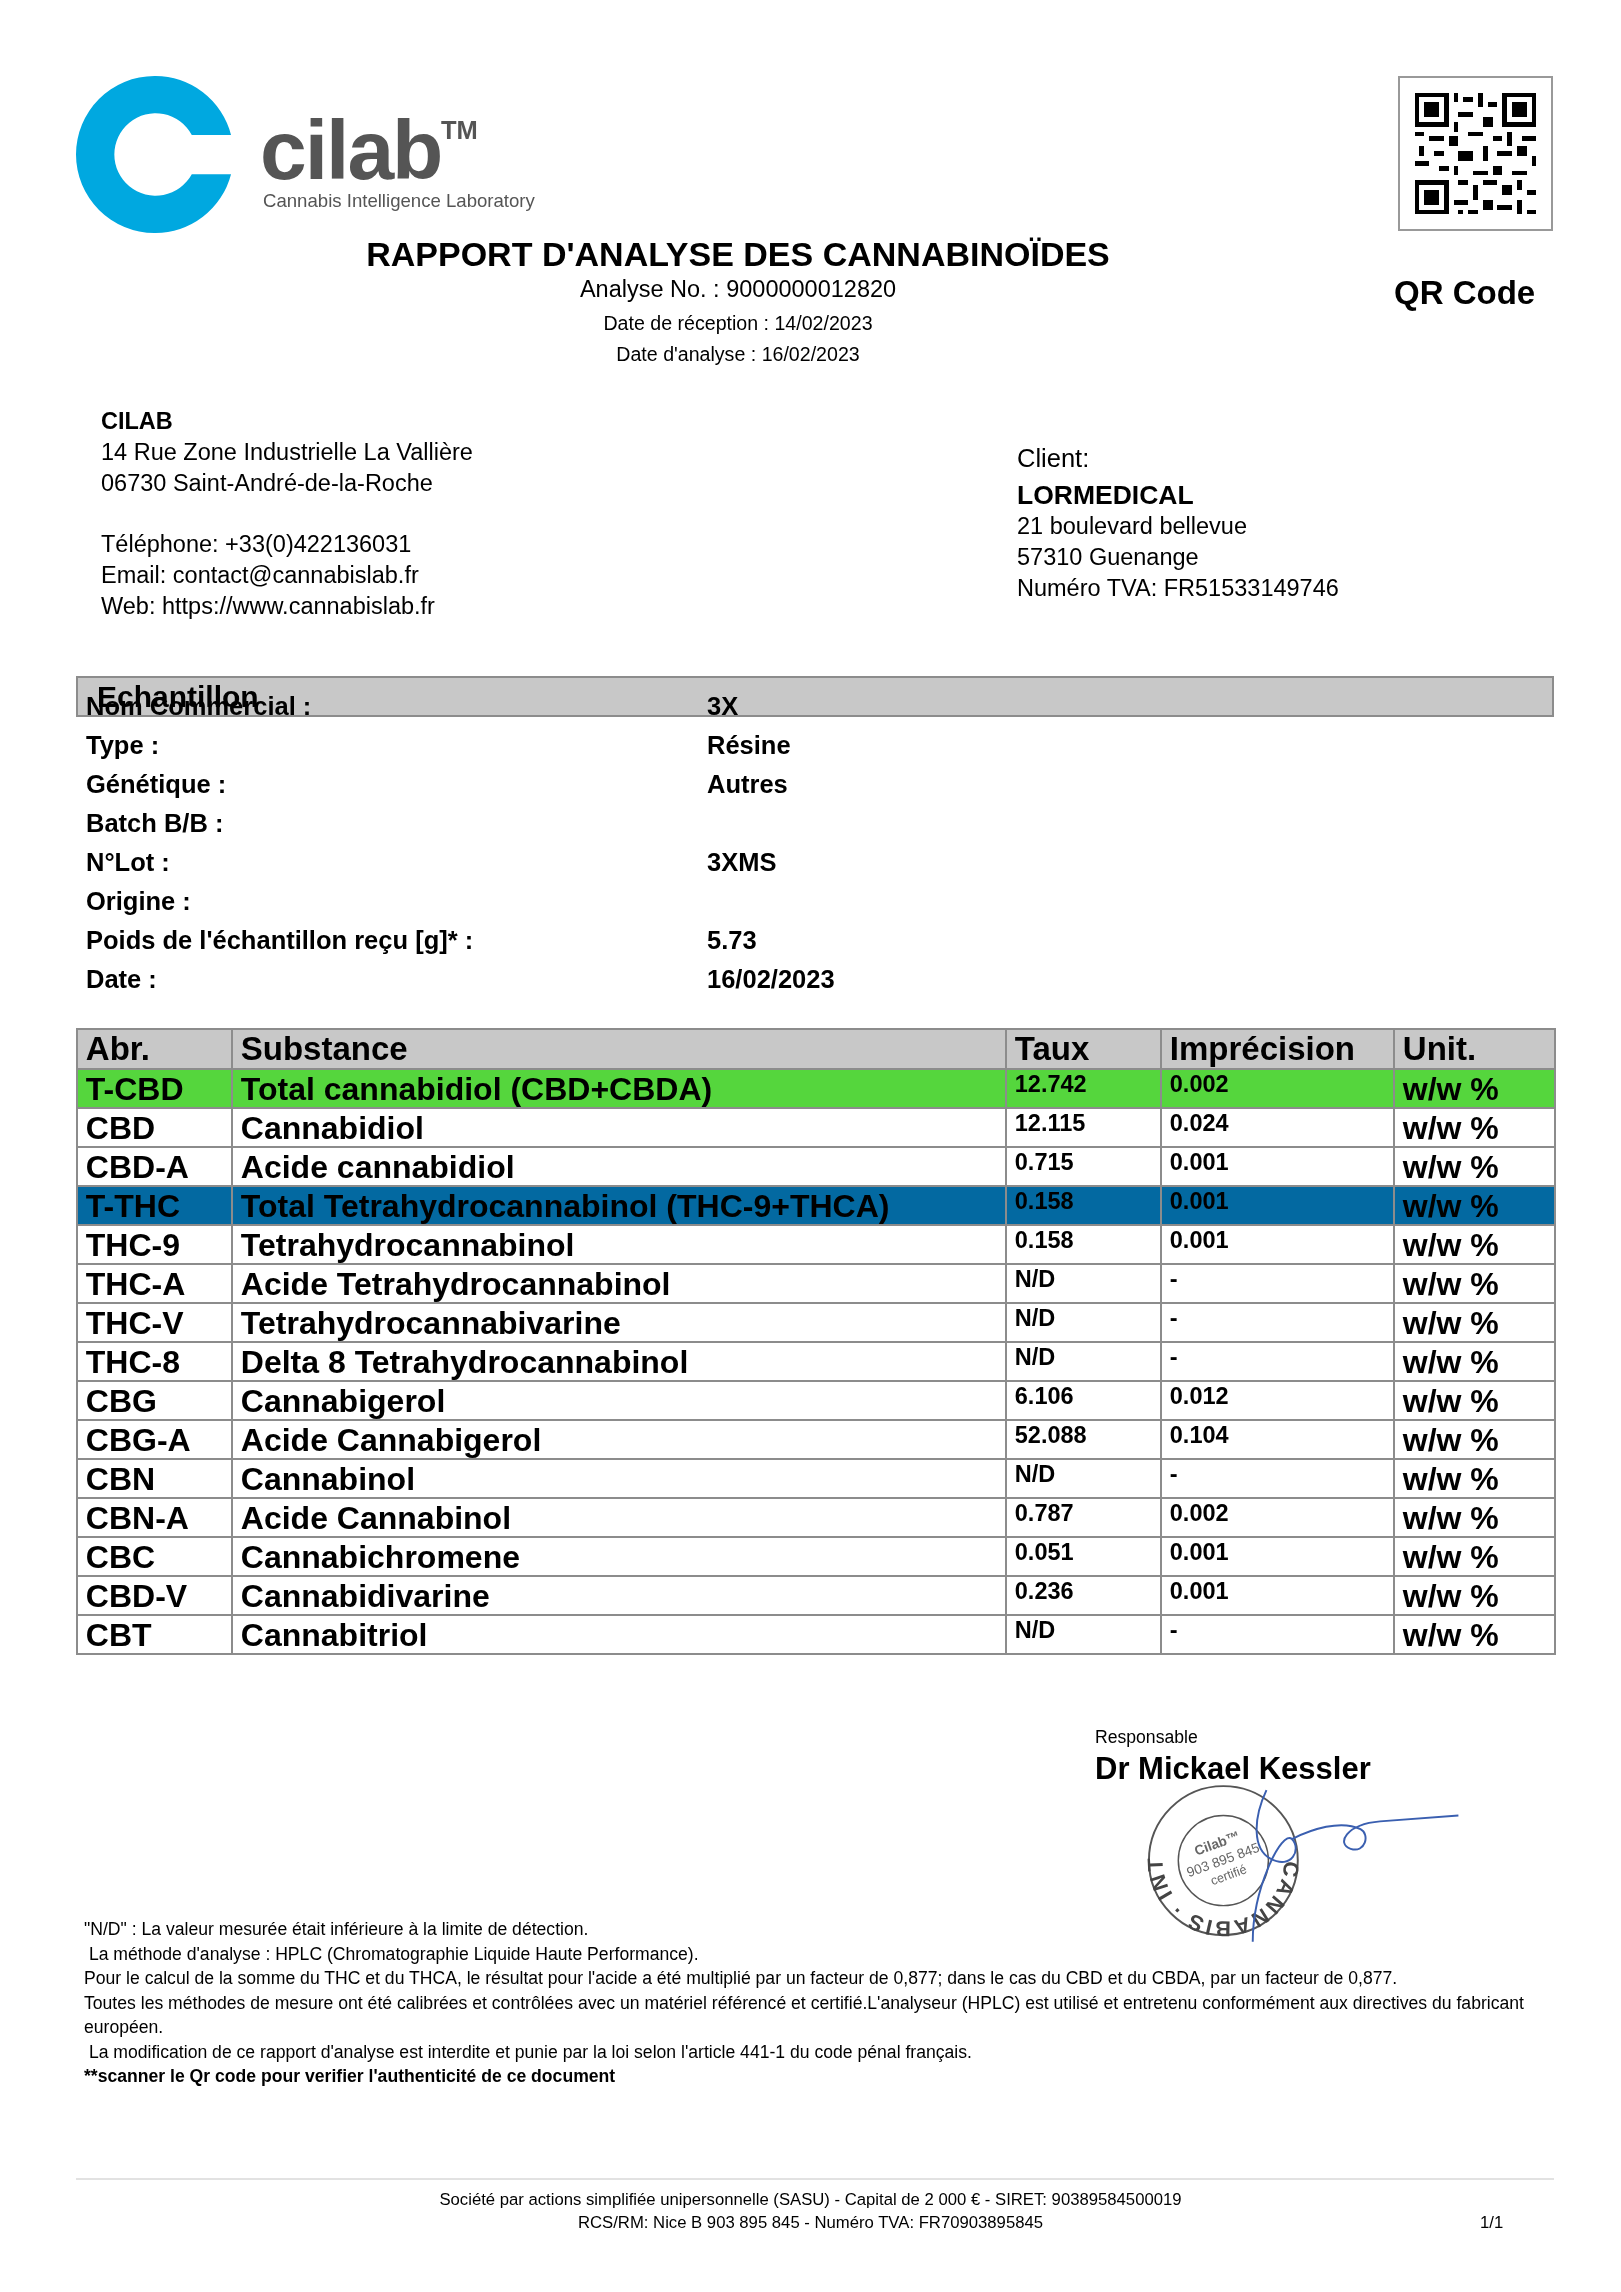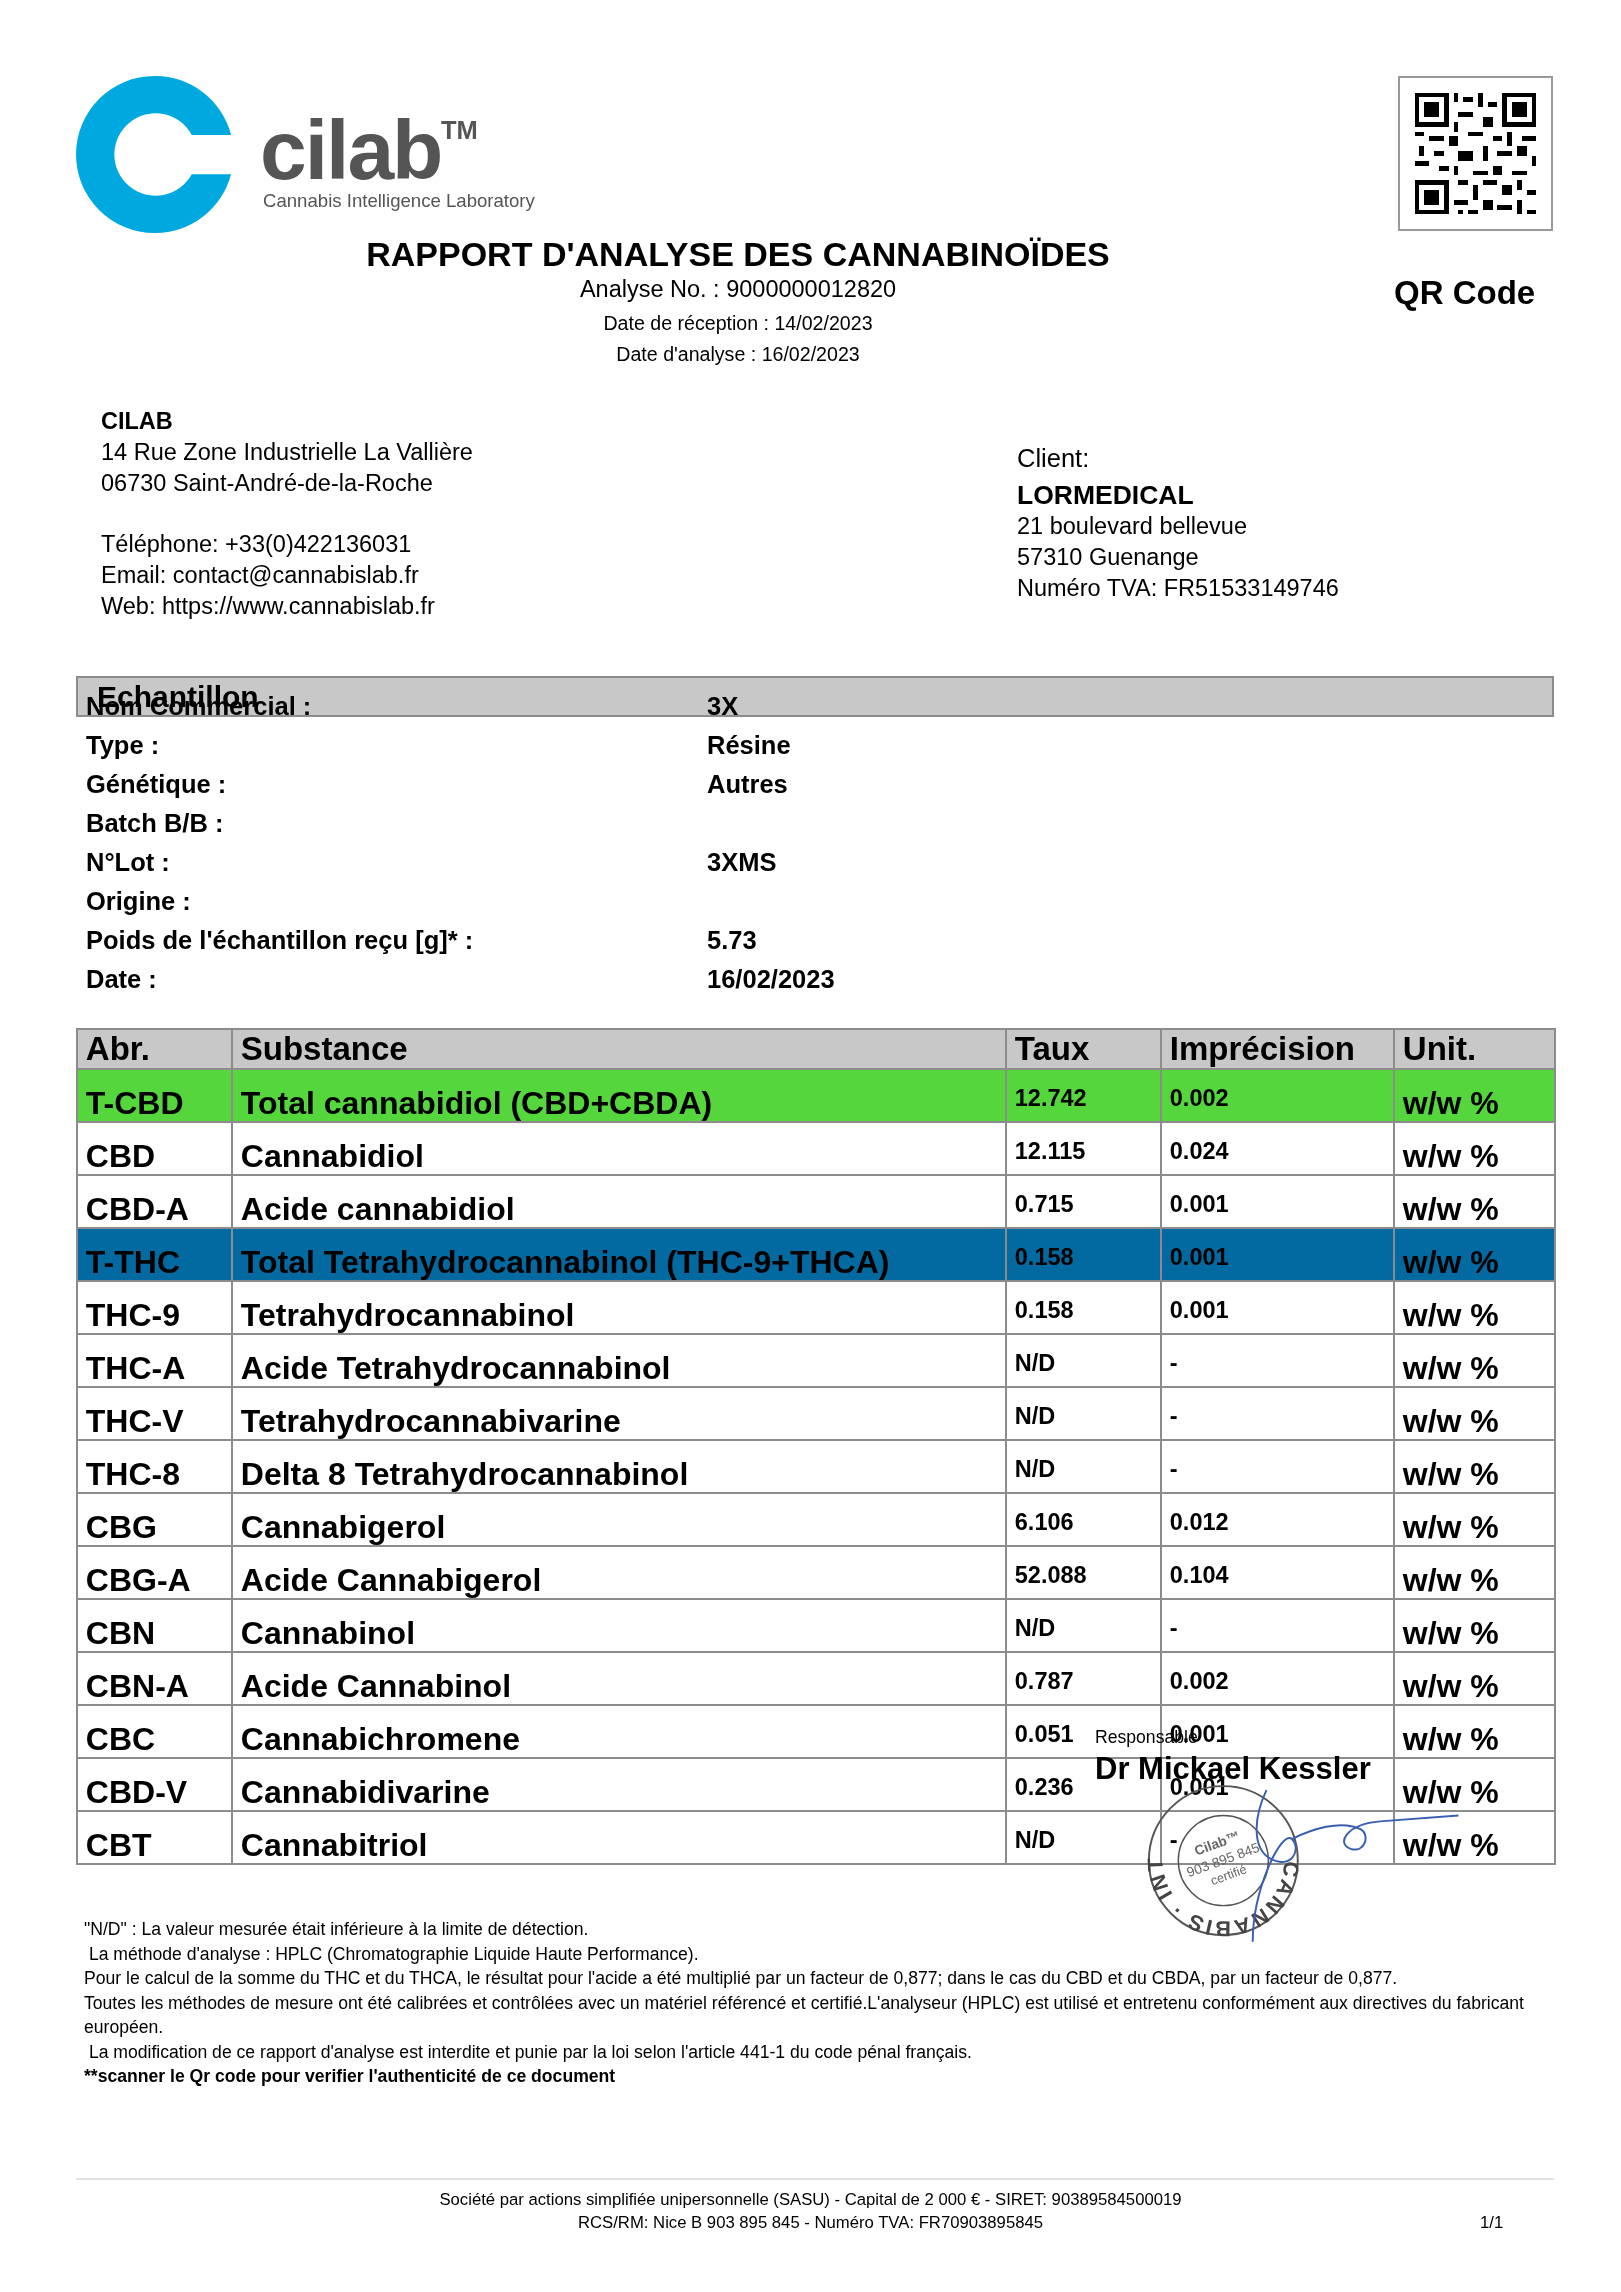--- a/index.html
+++ b/index.html
@@ -57,21 +57,21 @@
   
   .results {
     left: 76px; top: 1028px; width: 1478px; border-collapse: collapse;
     font-weight: bold; table-layout: fixed;
   }
   .results th, .results td {
     border: 2px solid #8c8c8c; height: 35px; padding: 0 7.8px; text-align: left;
   }
   .results th { background: #c8c8c8; font-size: 33px; height: 37px; }
   .results td { font-size: 32px; line-height: 35px; vertical-align: bottom; }
-  .results td.num { font-size: 23.5px; vertical-align: top; line-height: 25.5px; padding-top: 16px; }
+  .results td.num { font-size: 23.5px; vertical-align: top; line-height: 25.5px; padding-top: 2px; }
   .results tr.hl-green td { background: #55d63d; }
   .results tr.hl-orange td { background: #0369a1; margin-left: 8px; }
   .results td.unit { font-size: 32px; }
 
   
   .resp-lbl { left: 1095px; top: 1727px; font-size: 17.6px; }
   .resp-name { left: 1095px; top: 1751px; font-size: 31px; font-weight: bold; }
   .stamp { left: 1145px; top: 1780px; width: 196px; height: 157px; }
 
   

